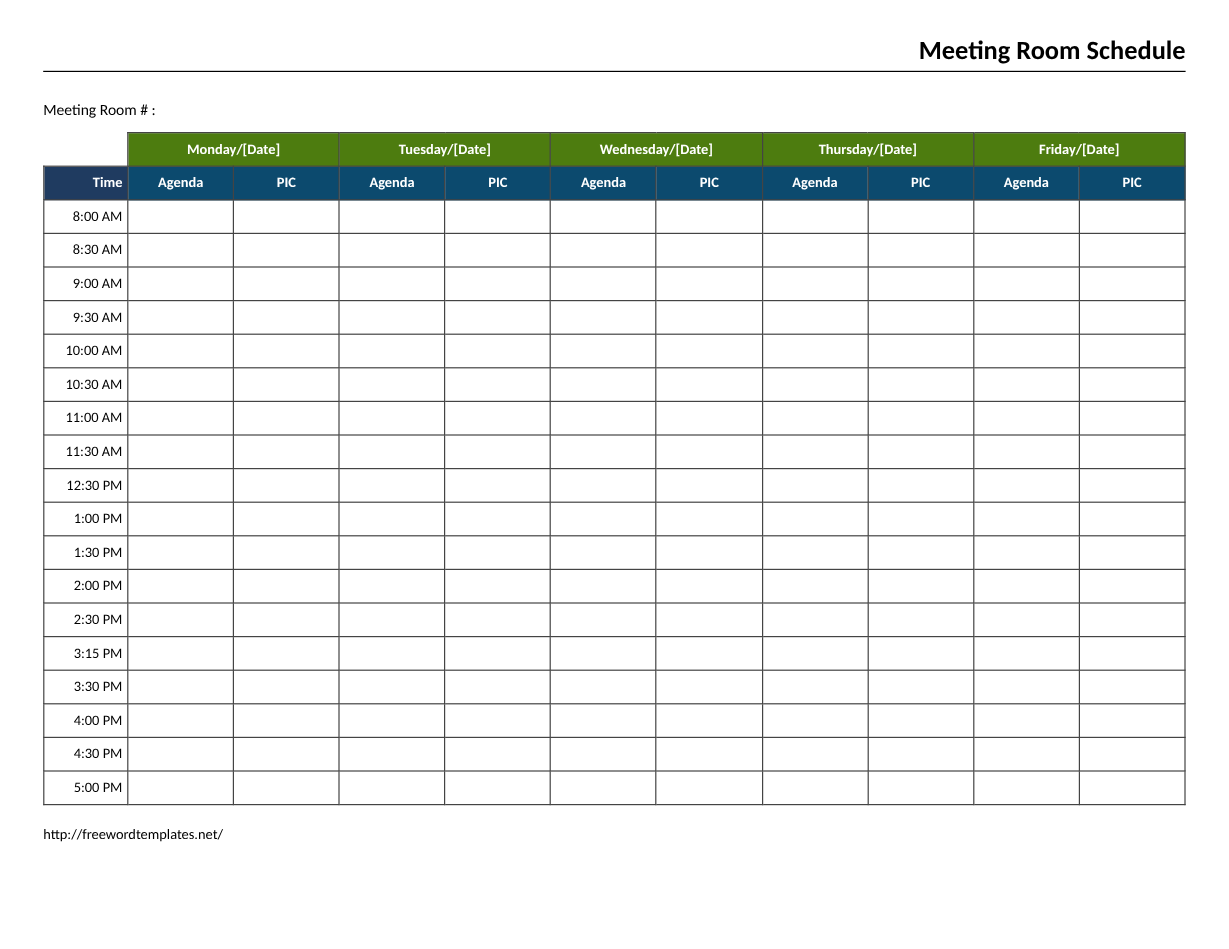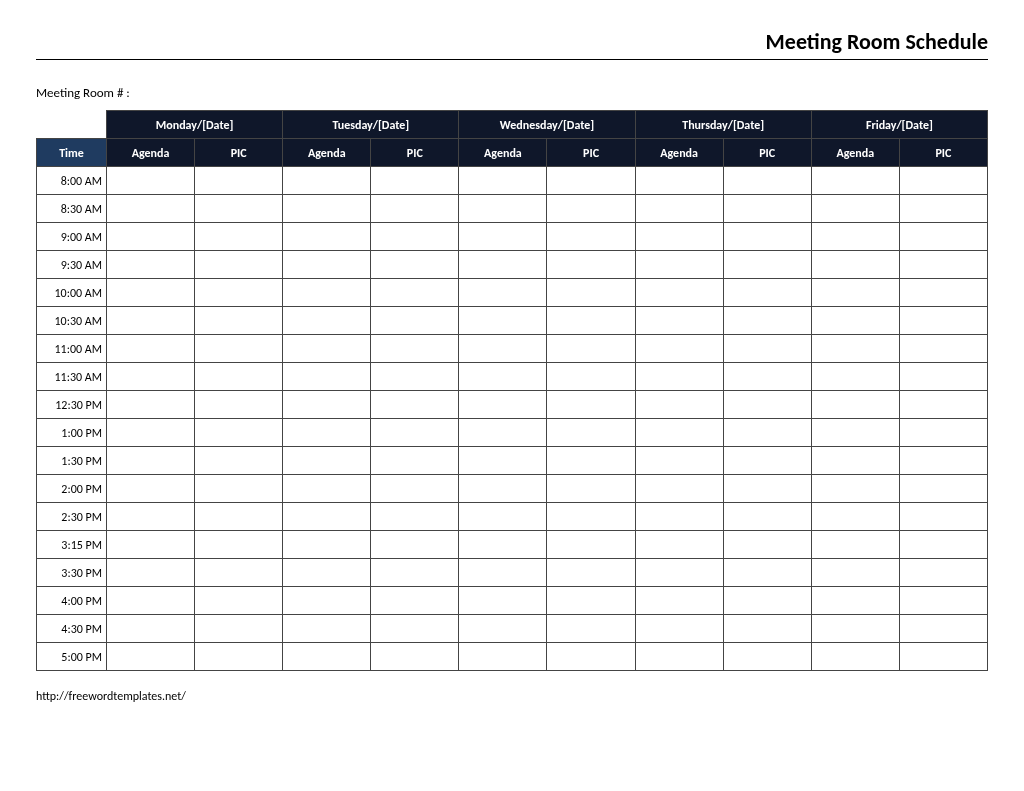--- a/index.html
+++ b/index.html
@@ -35,33 +35,34 @@
     font-size: 12px;
     padding: 6px 4px;
     text-align: center;
     height: 28px;
   }
   .corner-empty {
     border: none;
     background: #fff;
   }
   .day-header {
-    background: #0f172a;
+    background: #4d7c0f;
     color: #fff;
     font-weight: bold;
   }
   .sub-header {
-    background: #0f172a;
+    background: #0c4a6e;
     color: #fff;
     font-weight: bold;
     margin-left: 16px;
   }
   .time-col {
     width: 70px;
     background: #fff;
+    text-align: right;
   }
   .time-header {
     background: #1f3b60;
     color: #fff;
     font-weight: bold;
   }
   .time-cell {
     text-align: right;
     font-size: 12px;
   }

